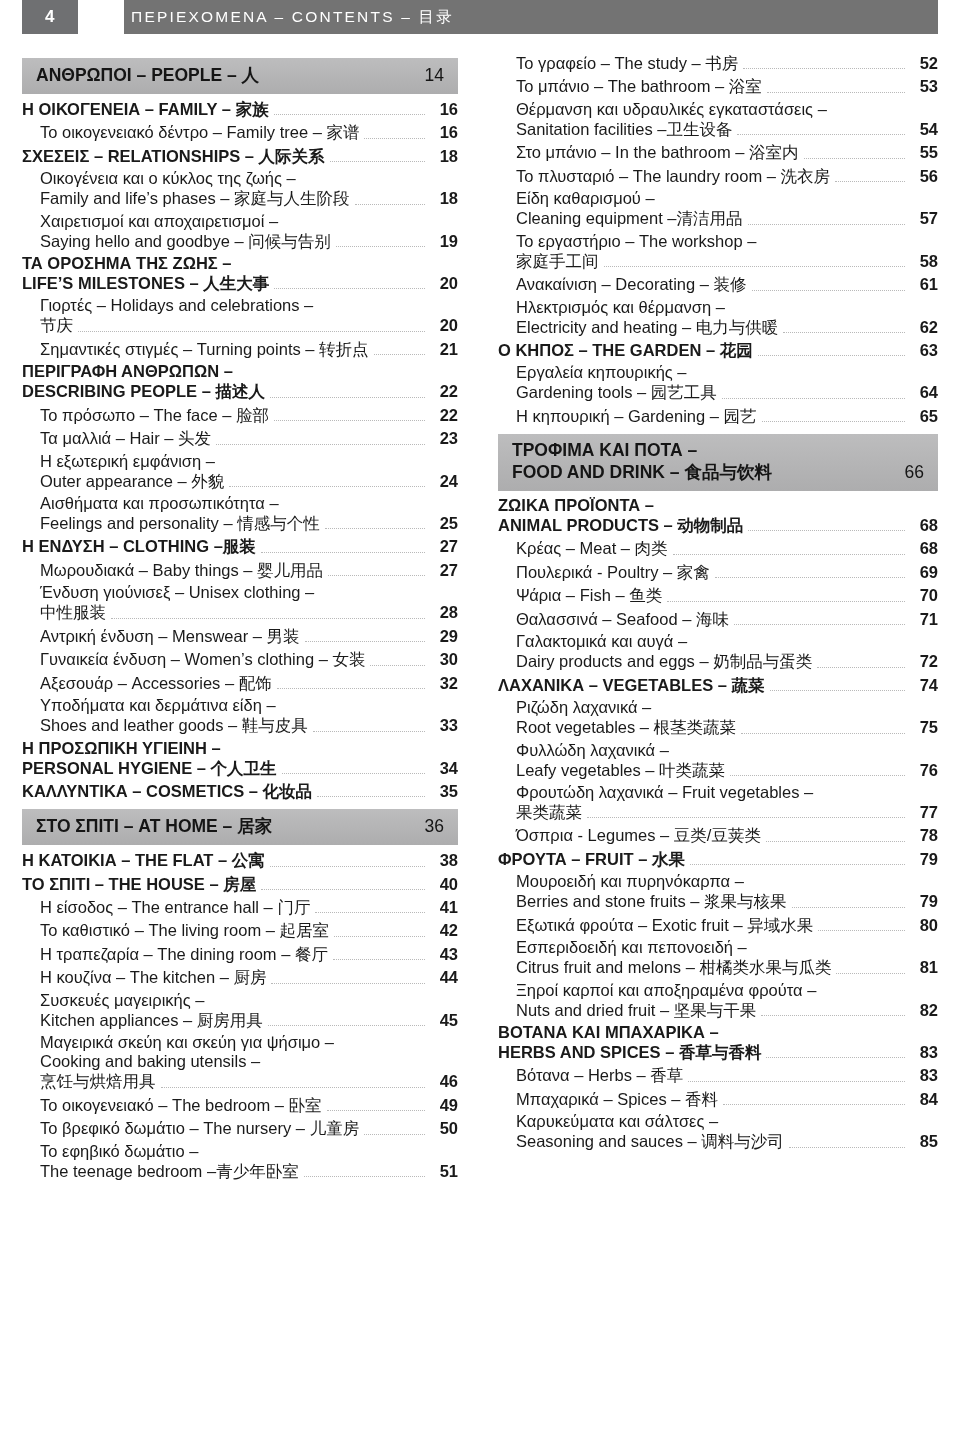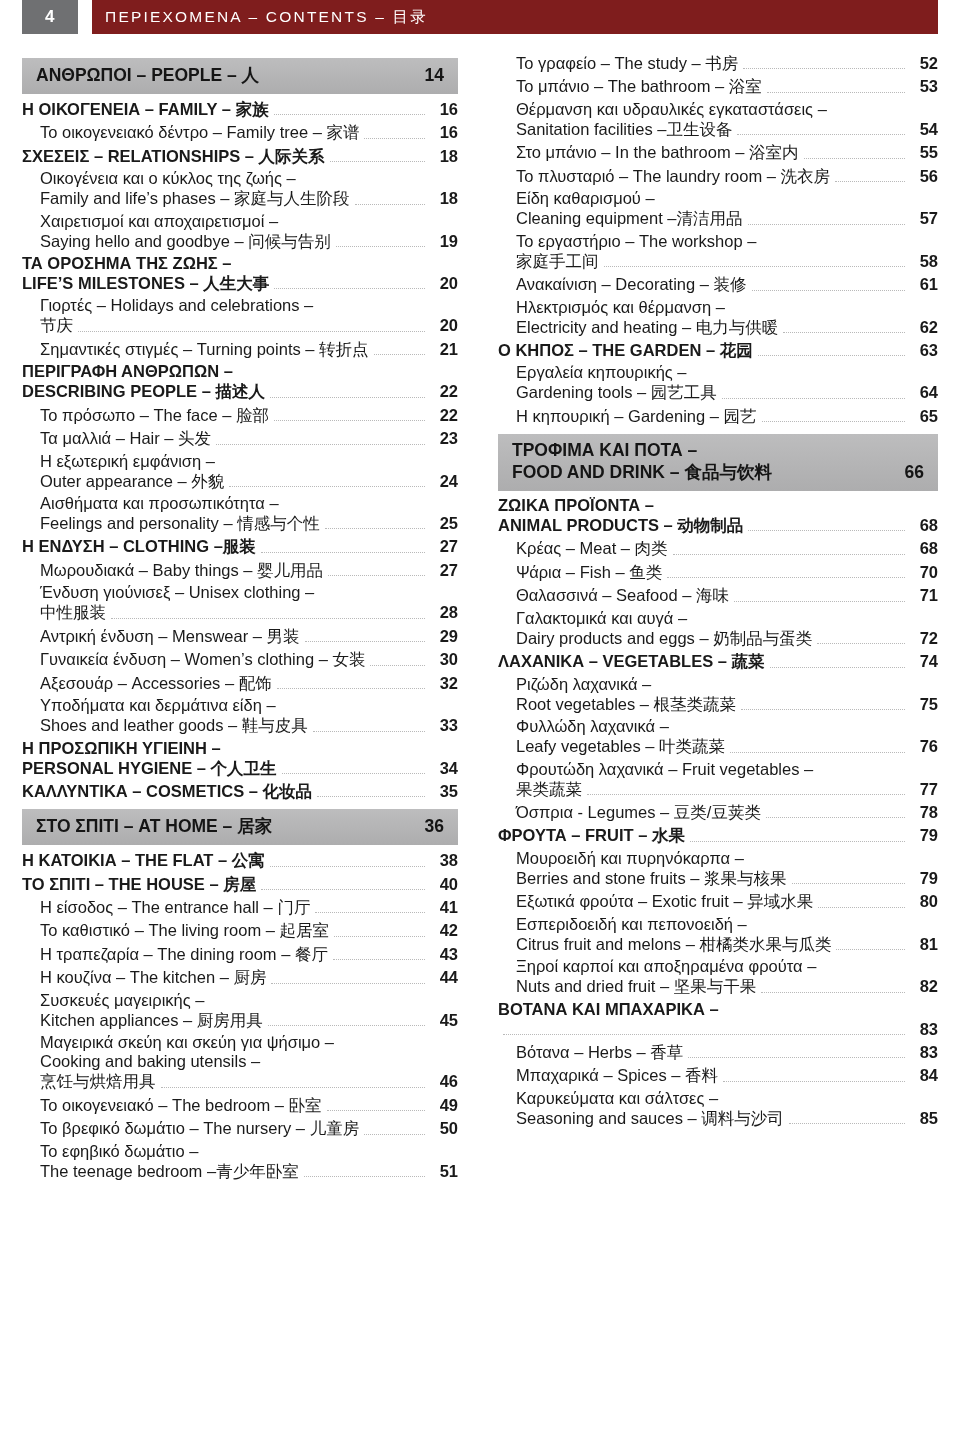--- a/index.html
+++ b/index.html
@@ -30,29 +30,30 @@
     background: #6f7072;
     display: flex; align-items: center; justify-content: center;
     color: #ffffff;
     font-weight: bold;
     font-size: 17px;
     letter-spacing: 0.5px;
   }
   .runhead-gap { width: 14px; background:#ffffff; }
   .runhead-bar {
     flex: 1;
-    background: #7f1d1d;
+    background: #737373;
     display: flex; align-items: center;
-    padding-left: 13px;
+    padding-left: 7px;
     color: #ffffff;
     font-size: 15.5px;
     letter-spacing: 2.2px;
     font-weight: normal;
     white-space: nowrap;
     overflow: hidden;
+    margin-left: 32px;
   }
   .runhead-right-filler { width: 22px; background:#ffffff; }
 
   
   .columns {
     position: absolute;
     top: 52px; left: 0;
     width: 960px;
     display: flex;
     gap: 0;
@@ -91,21 +92,21 @@
   .banner {
     background: linear-gradient(180deg,#bdbdbe 0%, #b4b4b5 55%, #adadae 100%);
     padding: 6px 14px 7px 14px;
     margin: 6px 0 4px 0;
     font-weight: bold;
     font-size: 17.5px;
     color: #151515;
   }
   .banner .entry { align-items: flex-end; }
   .banner .leader { border-bottom: none; }
-  .banner .pg { font-weight: bold; min-width: 30px; }
+  .banner .pg { font-weight: normal; min-width: 30px; }
 
   
   .lvl-b {
     font-weight: bold;
     font-size: 16.5px;
     padding: 1px 0 1px 0;
     margin-left: 0;
   }
   .lvl-b .pg { font-weight: bold; min-width: 28px; }
 
@@ -501,20 +502,27 @@
         </div>
         <div class="lvl-s">
           <div class="entry">
             <span class="txt">Κρέας – Meat – 肉类</span>
             <span class="leader"></span>
             <span class="pg">68</span>
           </div>
         </div>
         <div class="lvl-s">
           <div class="entry">
+            <span class="txt">Πουλερικά - Poultry – 家禽</span>
+            <span class="leader"></span>
+            <span class="pg">69</span>
+          </div>
+        </div>
+        <div class="lvl-s">
+          <div class="entry">
             <span class="txt">Ψάρια – Fish – 鱼类</span>
             <span class="leader"></span>
             <span class="pg">70</span>
           </div>
         </div>
         <div class="lvl-s">
           <div class="entry">
             <span class="txt">Θαλασσινά – Seafood – 海味</span>
             <span class="leader"></span>
             <span class="pg">71</span>
@@ -600,20 +608,21 @@
           <div class="entry-line">Ξηροί καρποί και αποξηραμένα φρούτα –</div>
           <div class="entry">
             <span class="txt">Nuts and dried fruit – 坚果与干果</span>
             <span class="leader"></span>
             <span class="pg">82</span>
           </div>
         </div>
         <div class="lvl-b">
           <div class="entry-line">ΒΟΤΑΝΑ ΚΑΙ ΜΠΑΧΑΡΙΚΑ –</div>
           <div class="entry">
+            <span class="txt">HERBS AND SPICES – 香草与香料</span>
             <span class="leader"></span>
             <span class="pg">83</span>
           </div>
         </div>
         <div class="lvl-s">
           <div class="entry">
             <span class="txt">Βότανα – Herbs – 香草</span>
             <span class="leader"></span>
             <span class="pg">83</span>
           </div>

